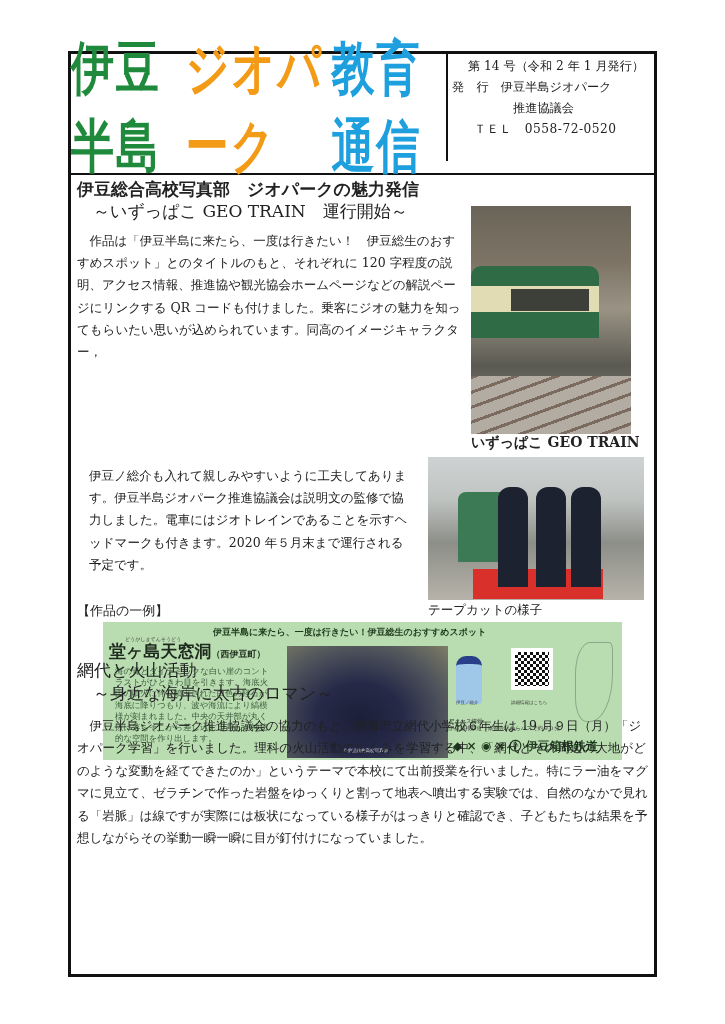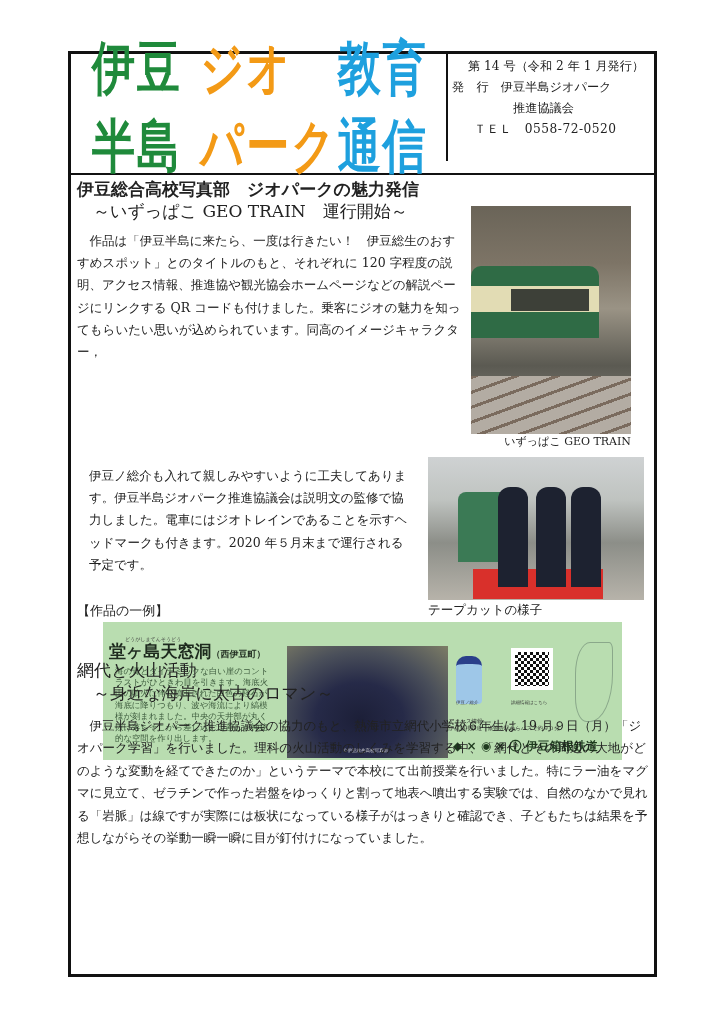--- a/index.html
+++ b/index.html
@@ -2,21 +2,21 @@
 <html><head>
 <meta charset="utf-8">
 <style>
   html, body { margin:0; padding:0; background:#ffffff; }
   body { width:725px; height:1024px; position:relative; overflow:hidden;
          font-family:"DejaVu Serif", "Liberation Serif", serif; color:#222; }
   .page { position:absolute; left:68px; top:51px; width:589px; height:926px;
           border:3px solid #111; box-sizing:border-box; }
   .header { position:absolute; left:0; top:0; width:583px; height:119px; border-bottom:2px solid #111; }
   .masthead { position:absolute; left:0; top:0; width:377px; height:107px; border-right:2px solid #111;
-              display:flex; align-items:center; padding-left:21px; box-sizing:border-box; }
+              display:flex; align-items:center; padding-left:0; box-sizing:border-box; }
   .masthead span { font-family:"DejaVu Sans", sans-serif; font-weight:bold; font-size:43px;
                    letter-spacing:2px; transform:scaleY(1.35); display:inline-block; }
   .mh-green { color:#1f8a3b; }
   .mh-orange { color:#f39a16; }
   .mh-blue { color:#1ea0de; }
   .issue { position:absolute; left:379px; top:0; width:204px; height:119px; font-size:12.2px;
            line-height:21px; padding-top:2px; box-sizing:border-box; }
   .issue div { white-space:nowrap; }
   .i1 { padding-left:18px; } .i2 { padding-left:2px; } .i3 { padding-left:63px; }
   .i4 { padding-left:24px; letter-spacing:0.5px; } .i5 { padding-left:20px; font-size:11.8px; }
@@ -29,21 +29,21 @@
   .body2 { position:absolute; left:6px; top:278px; width:348px; font-size:12.5px; line-height:22.2px; }
   .body2 p { margin:12px; }
 
   .photo1 { position:absolute; left:400px; top:31px; width:160px; height:228px;
             background:linear-gradient(180deg,#6a6458 0%,#7d7466 25%,#9a9385 45%,#5b5a52 70%,#8d8a84 100%); overflow:hidden; }
   .train-body { position:absolute; left:0; top:60px; width:128px; height:72px; background:#2f6b45; border-radius:10px 10px 0 0; }
   .train-band { position:absolute; left:0; top:80px; width:128px; height:26px; background:#e2dcb4; }
   .train-window { position:absolute; left:40px; top:83px; width:78px; height:22px; background:#3d4038; }
   .rails { position:absolute; left:0; top:170px; width:160px; height:58px;
            background:repeating-linear-gradient(160deg,#7a6b5e 0 3px,#b3aca3 3px 14px); }
-  .cap1 { position:absolute; left:400px; top:259px; width:160px; text-align:right; font-size:11px; white-space:nowrap; }
+  .cap1 { position:absolute; left:400px; top:259px; width:160px; text-align:center; font-size:14px; white-space:nowrap;font-weight:bold; }
 
   .photo2 { position:absolute; left:357px; top:282px; width:216px; height:143px;
             background:linear-gradient(180deg,#cfd2d3 0%,#bfc3c0 30%,#8c8e88 60%,#b7b3aa 100%); overflow:hidden; }
   .p2-train { position:absolute; left:30px; top:35px; width:70px; height:70px; background:#3b7a55; border-radius:8px 8px 0 0; }
   .p2-person { position:absolute; width:30px; height:100px; background:#1d2230; border-radius:12px 12px 0 0; top:30px; }
   .p2-carpet { position:absolute; left:45px; top:112px; width:130px; height:30px; background:#d9302b; }
   .cap2 { position:absolute; left:357px; top:427px; width:216px; text-align:left; font-size:12.5px; white-space:nowrap; }
 
   .example-label { position:absolute; left:6px; top:427px; font-size:13px; white-space:nowrap;text-align:right; }
   .poster { position:absolute; left:32px; top:447px; width:519px; height:138px; background:#b9ddb0;
@@ -114,20 +114,21 @@
       <div class="p2-carpet"></div>
       <div class="p2-person" style="left:70px;"></div>
       <div class="p2-person" style="left:108px;"></div>
       <div class="p2-person" style="left:143px;"></div>
     </div>
     <div class="cap2">テープカットの様子</div>
 
     <div class="example-label">【作品の一例】</div>
 
     <div class="poster">
+      <div class="poster-headline">伊豆半島に来たら、一度は行きたい！伊豆総生のおすすめスポット</div>
       <div class="poster-ruby">どうがしまてんそうどう</div>
       <div class="poster-title"><span>堂ヶ島天窓洞</span><small>（西伊豆町）</small></div>
       <div class="poster-desc">海の青とダイナミックな白い崖のコントラストがひときわ目を引きます。海底火山の噴火に伴い噴出された白色の軽石が海底に降りつもり、波や海流により縞模様が刻まれました。中央の天井部が丸く抜け落ちそこから差し込む日差しが神秘的な空間を作り出します。</div>
       <div class="poster-photo"></div>
       <div class="poster-credit">©伊豆総合高校写真部</div>
       <div class="mascot"></div>
       <div class="mascot-label">伊豆ノ総介</div>
       <div class="qr">
           <div class="qr-inner"></div>
         </div>

